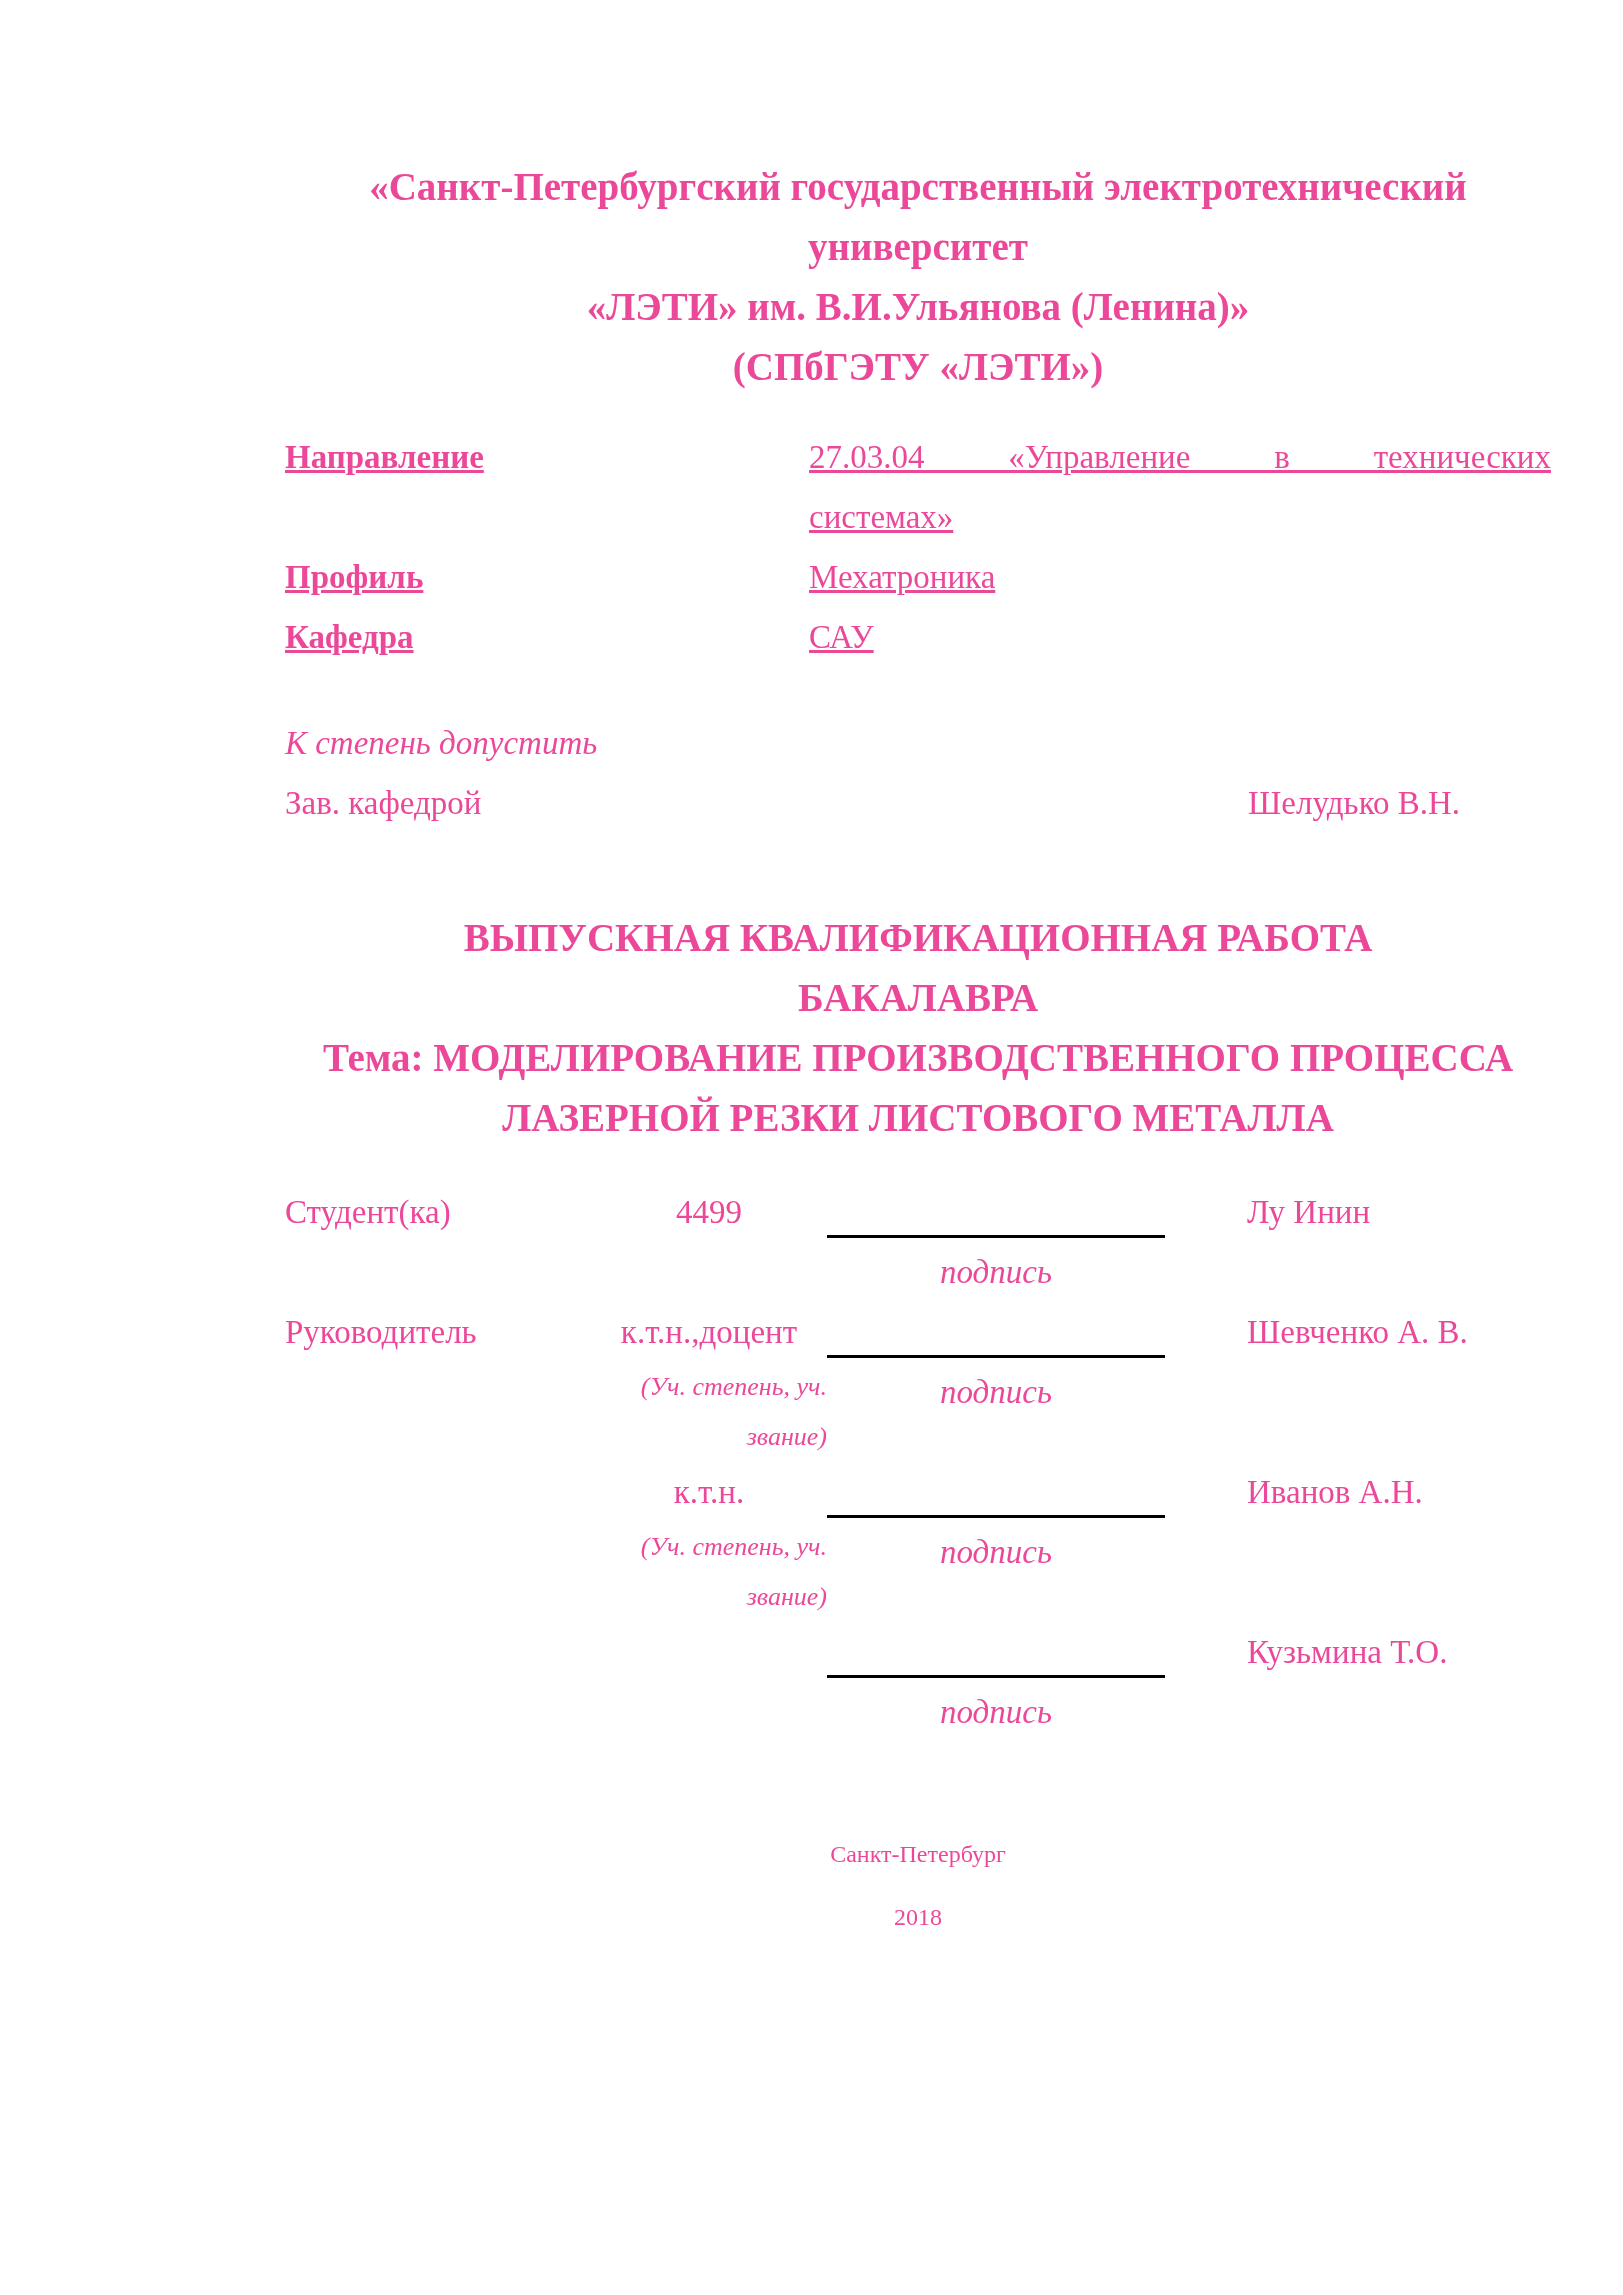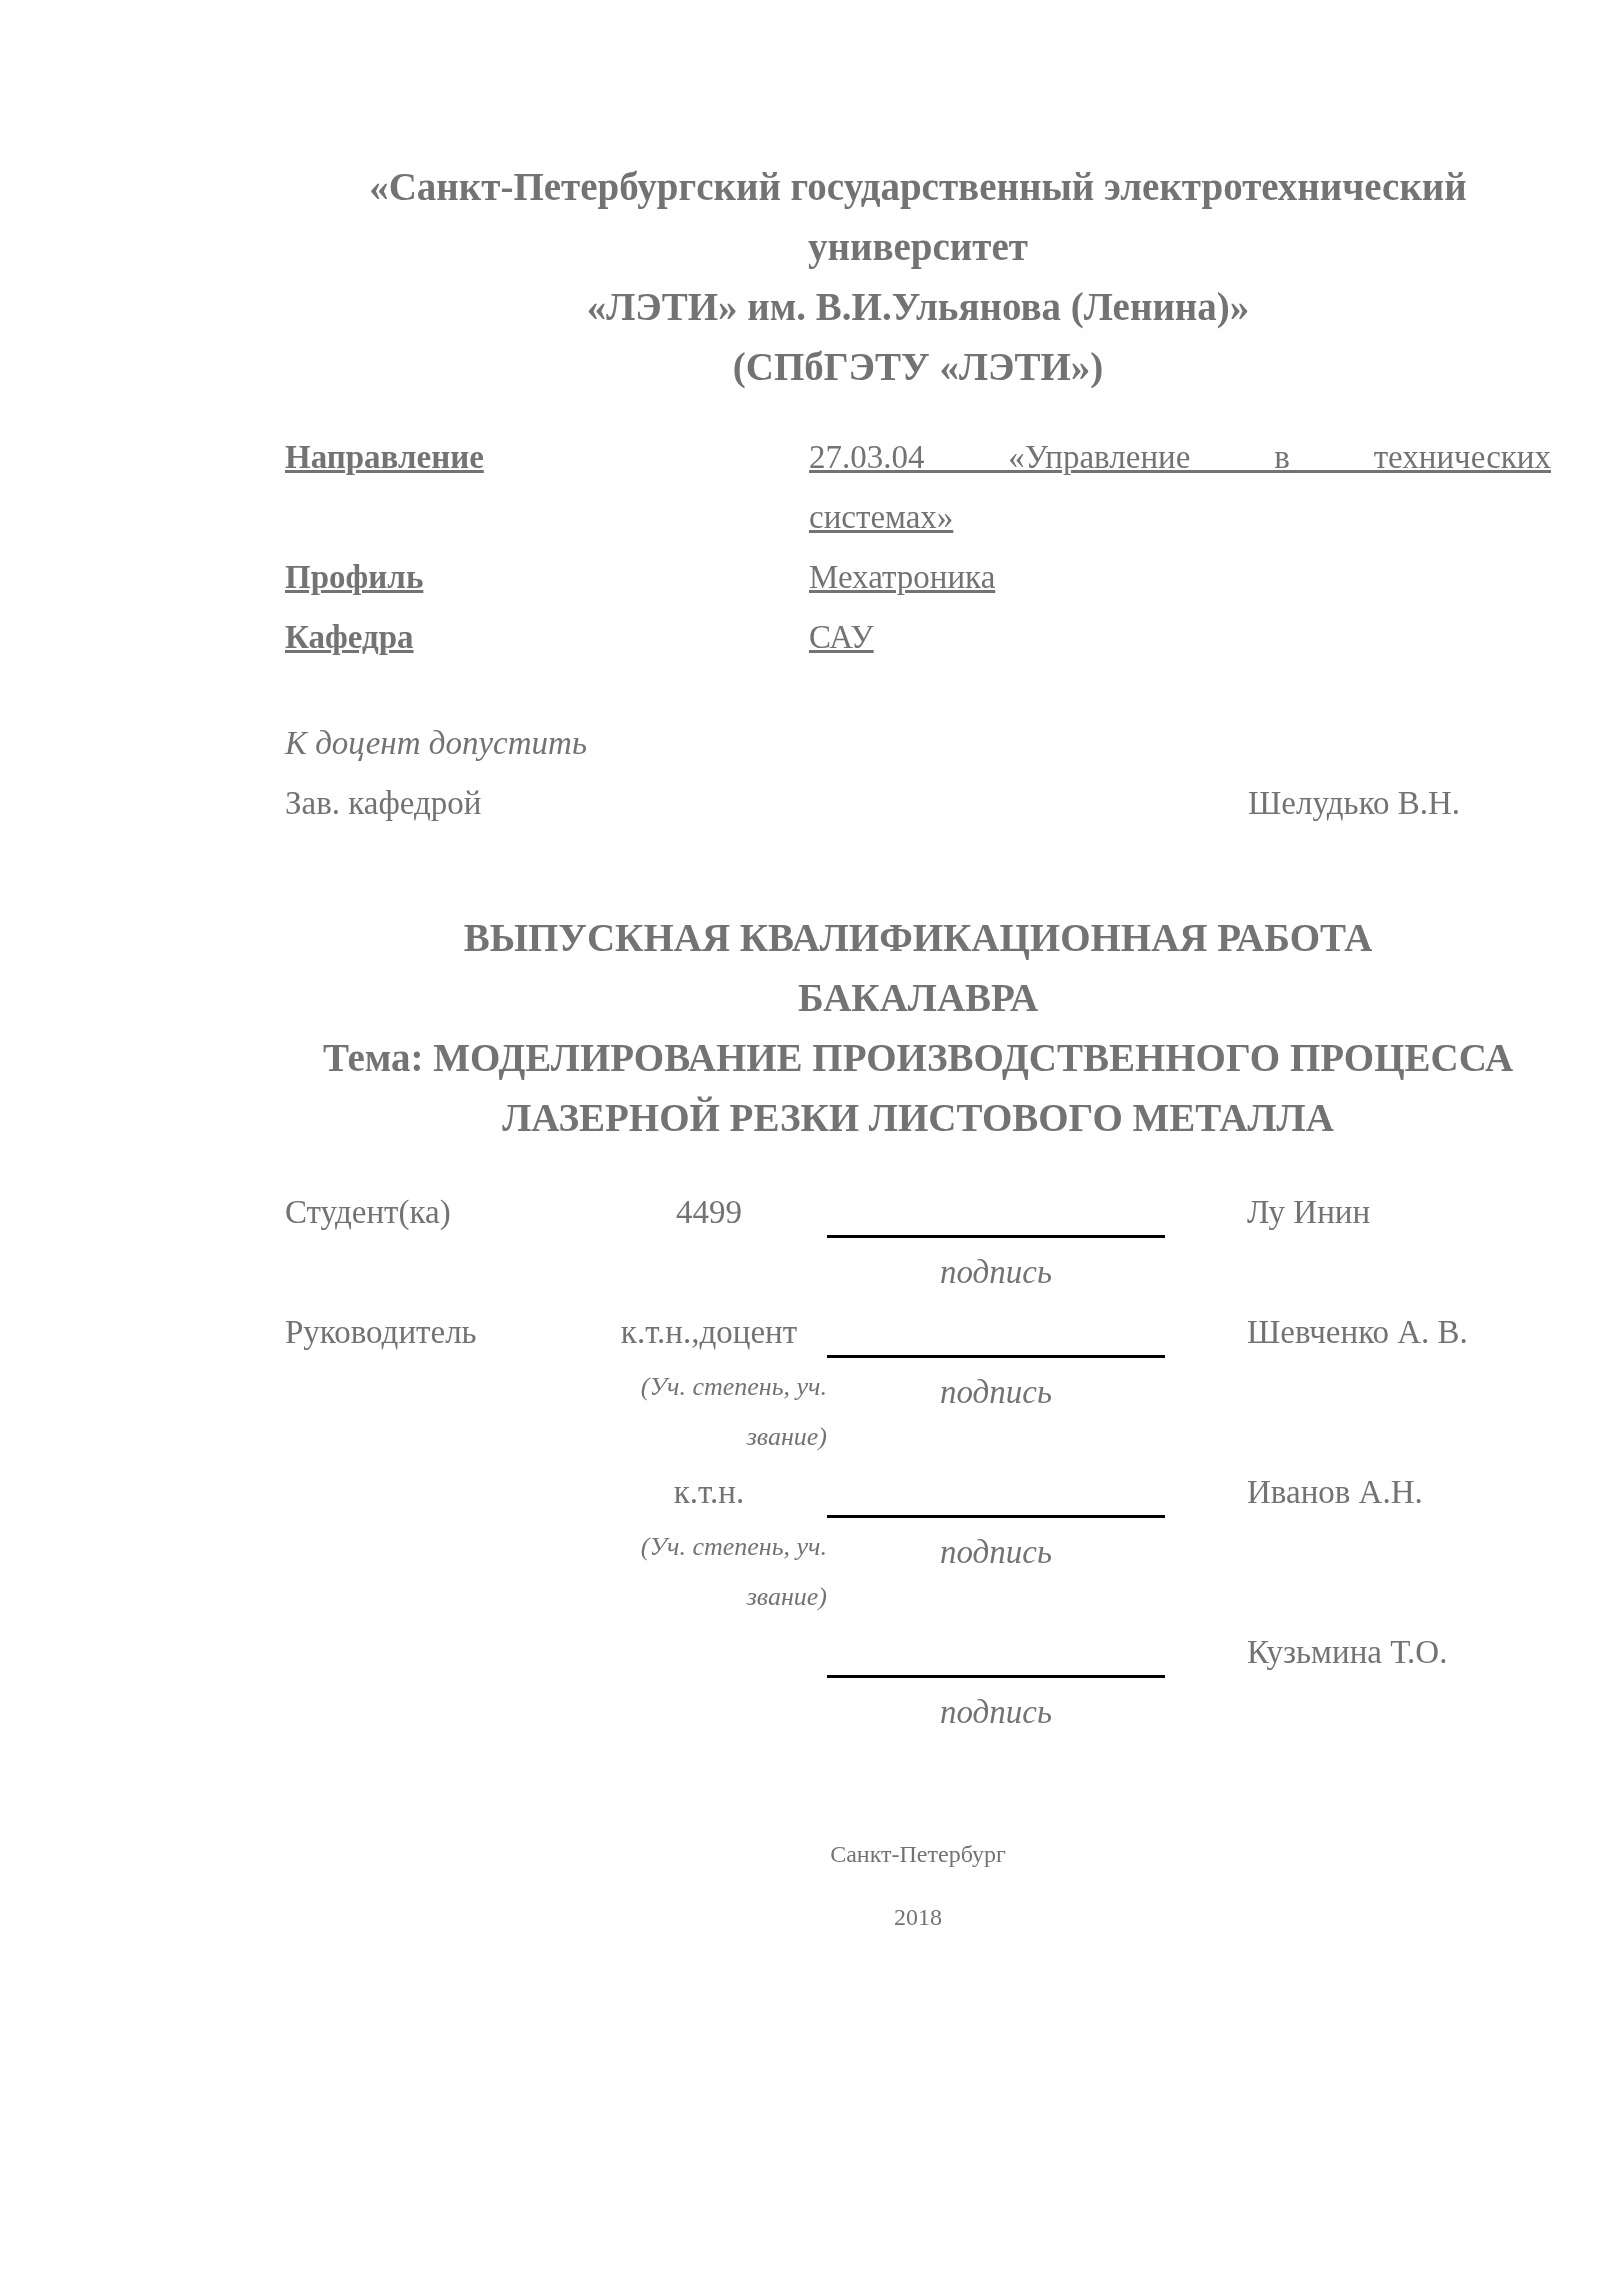--- a/index.html
+++ b/index.html
@@ -2,21 +2,21 @@
 <html lang="ru" style="font-size:12.6px"><head>
 <meta charset="utf-8">
 <style>
   html, body { margin: 0; padding: 0; background: #ffffff; }
   .page {
     position: relative;
     width: 1623px;
     height: 2295px;
     box-sizing: border-box;
     background: #ffffff;
-    color: #737373;
+    color: #ec4899;
     font-family: "Liberation Serif", "DejaVu Serif", serif;
     padding: 157px 72px 0 285px;
     overflow: hidden;
   }
   
   .line   { font-size: 33px; line-height: 60px; white-space: nowrap; }
   .wrapln { font-size: 33px; line-height: 60px; }
   .italic { font-style: italic; }
   .bold   { font-weight: bold; }
   .just   { text-align: justify; text-align-last: justify; }
@@ -91,21 +91,21 @@
       <div class="line bold">Профиль</div>
       <div class="line">Мехатроника</div>
     </div>
     <div class="info-row">
       <div class="line bold">Кафедра</div>
       <div class="line">САУ</div>
     </div>
   </div>
 
   <div class="admission">
-    <div class="line italic">К доцент допустить</div>
+    <div class="line italic">К степень допустить</div>
     <div class="admission-row">
       <div class="line">Зав. кафедрой</div>
       <div class="line">Шелудько В.Н.</div>
     </div>
   </div>
 
   <div class="title-block">
     <div>ВЫПУСКНАЯ КВАЛИФИКАЦИОННАЯ РАБОТА</div>
     <div>БАКАЛАВРА</div>
     <div>Тема: МОДЕЛИРОВАНИЕ ПРОИЗВОДСТВЕННОГО ПРОЦЕССА</div>

